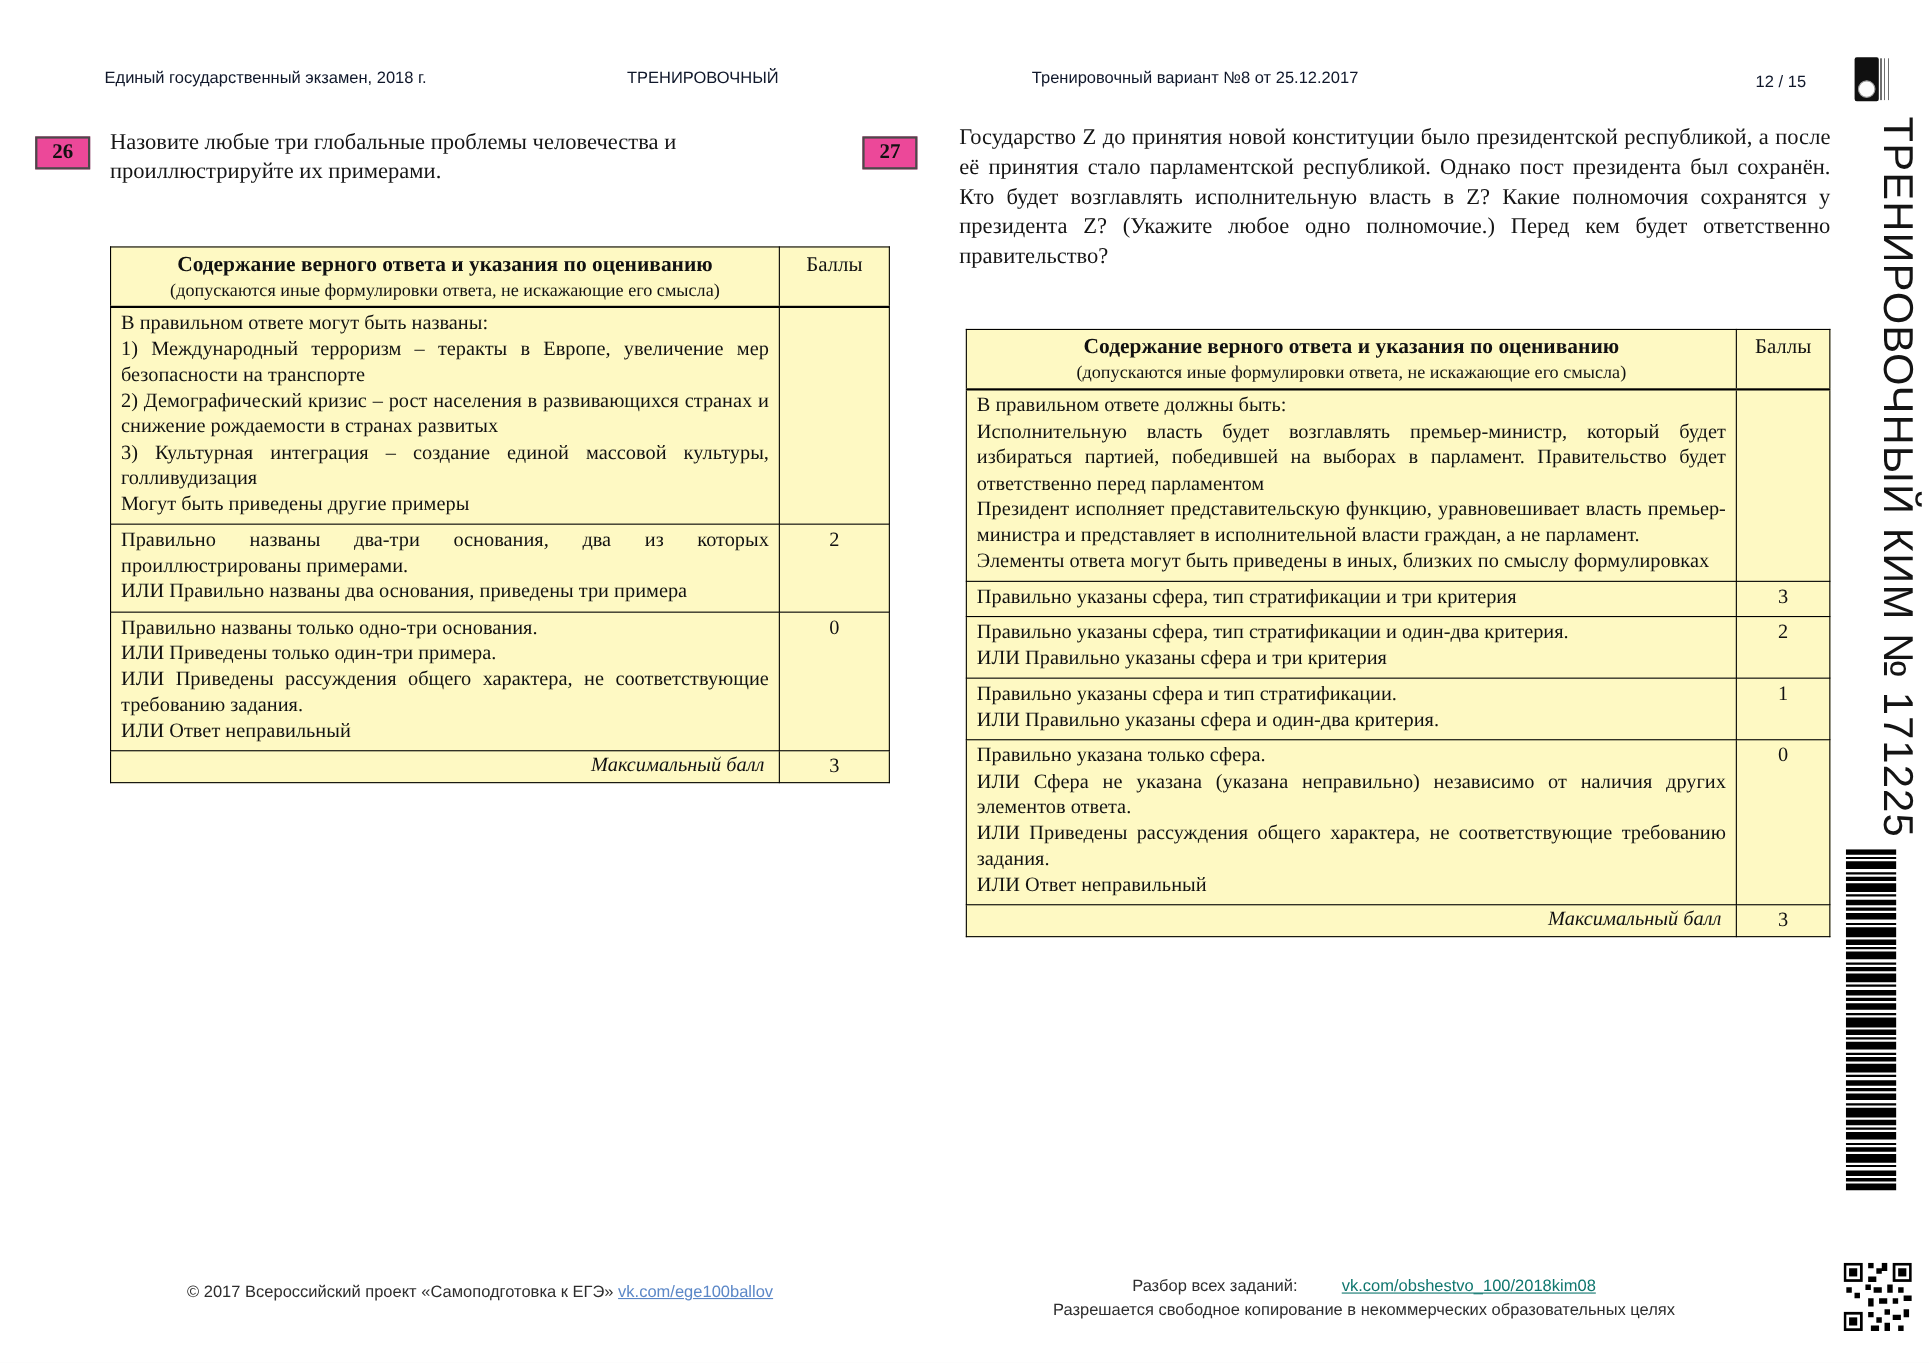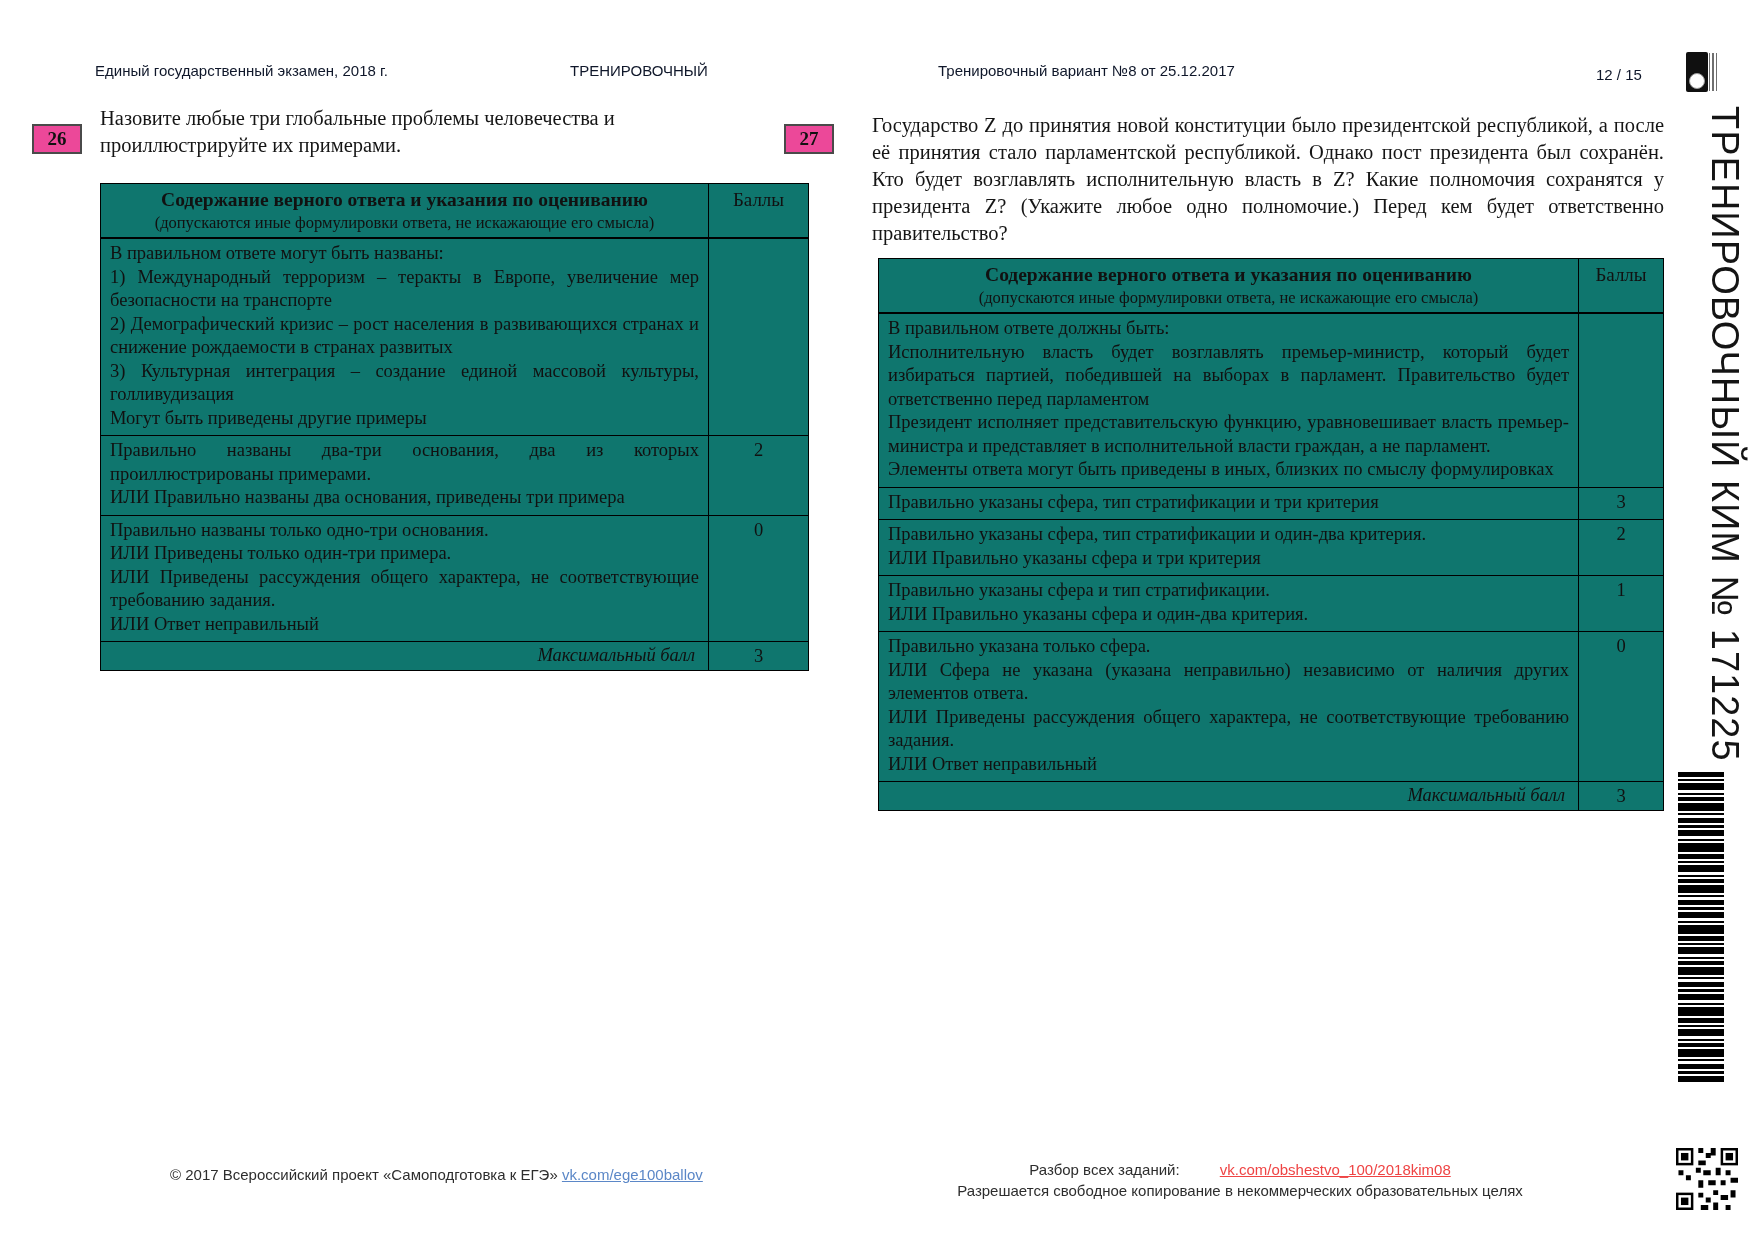--- a/index.html
+++ b/index.html
@@ -24,21 +24,21 @@
     position:absolute; width:46px; height:26px; border:2px solid #4a4a4a;
     display:flex; align-items:center; justify-content:center;
     font-weight:bold; font-size:19px; background:#ec4899;
   }
   
   .task-text {
     position:absolute; font-size:20.5px; line-height:27px; color:#151515;
   }
   .just { text-align:justify; }
   
-  table.score-tbl { position:absolute; border-collapse:collapse; table-layout:fixed; background:#0f766e; }
+  table.score-tbl { position:absolute; border-collapse:collapse; table-layout:fixed; background:#fef9c3;margin-top:41px; }
   table.score-tbl td, table.score-tbl th { border:1.6px solid #000; vertical-align:top; font-weight:normal; }
   table.score-tbl tr.head th { border-bottom-width:2.2px; }
   .hm { text-align:center; padding:3px 6px 4px; }
   .h-title { display:block; font-weight:bold; font-size:19.5px; line-height:25px; }
   .h-note  { display:block; font-size:16.5px; line-height:21px; }
   .hs { text-align:center; font-weight:bold; font-size:19px; padding-top:5px; }
   td.cell {
     font-size:18.5px; line-height:23.5px; padding:3px 9px 5px;
     text-align:justify; white-space:pre-wrap;
   }
@@ -51,42 +51,42 @@
     font-family:"Liberation Sans", sans-serif; font-size:38px; color:#141414;
     letter-spacing:1px;
   }
   .barcode { position:absolute; left:1678px; top:772px; }
   .qr { position:absolute; left:1676px; top:1148px; }
   
   .foot { position:absolute; font-family:"Liberation Sans", sans-serif; font-size:15px; color:#2d2d2d; }
   .f-left { left:170px; top:1166px; white-space:nowrap; }
   .f-right { left:950px; top:1159px; width:580px; text-align:center; line-height:21px; }
   a.lnk-blue { color:#5b87c7; text-decoration:underline; cursor:pointer; }
-  a.lnk-teal { color:#ef4444; text-decoration:underline; cursor:pointer;margin-left:36px; }
+  a.lnk-teal { color:#0f766e; text-decoration:underline; cursor:pointer;margin-left:36px; }
 </style>
 </head>
 <body>
 
 <div class="page">
 
   <span class="hdr" style="left:95px; top:62px;">Единый государственный экзамен, 2018 г.</span>
   <span class="hdr" style="left:570px; top:62px;">ТРЕНИРОВОЧНЫЙ</span>
   <span class="hdr" style="left:938px; top:62px;">Тренировочный вариант №8 от 25.12.2017</span>
   <span class="hdr" style="left:1596px; top:66px;">12 / 15</span>
 
   <div class="logo">
     <div class="blk"></div>
     <div class="stripes"></div>
     <div class="circ"></div>
   </div>
 
   <div class="num-box" style="left:32px; top:124px;">
     <span>26</span>
   </div>
-  <p class="task-text" style="left:100px; top:105px; width:520px; margin:0;">Назовите любые три глобальные проблемы человечества и проиллюстрируйте их примерами.</p>
+  <p class="task-text" style="left:100px; top:116px; width:520px; margin:0;">Назовите любые три глобальные проблемы человечества и проиллюстрируйте их примерами.</p>
 
   <table class="score-tbl" style="left:100px; top:183px; width:708px;">
     <colgroup>
         <col style="width:608px">
         <col style="width:100px">
       </colgroup>
     <tbody>
         <tr class="head">
       <th class="hm">
         <span class="h-title">Содержание верного ответа и указания по оцениванию</span>

